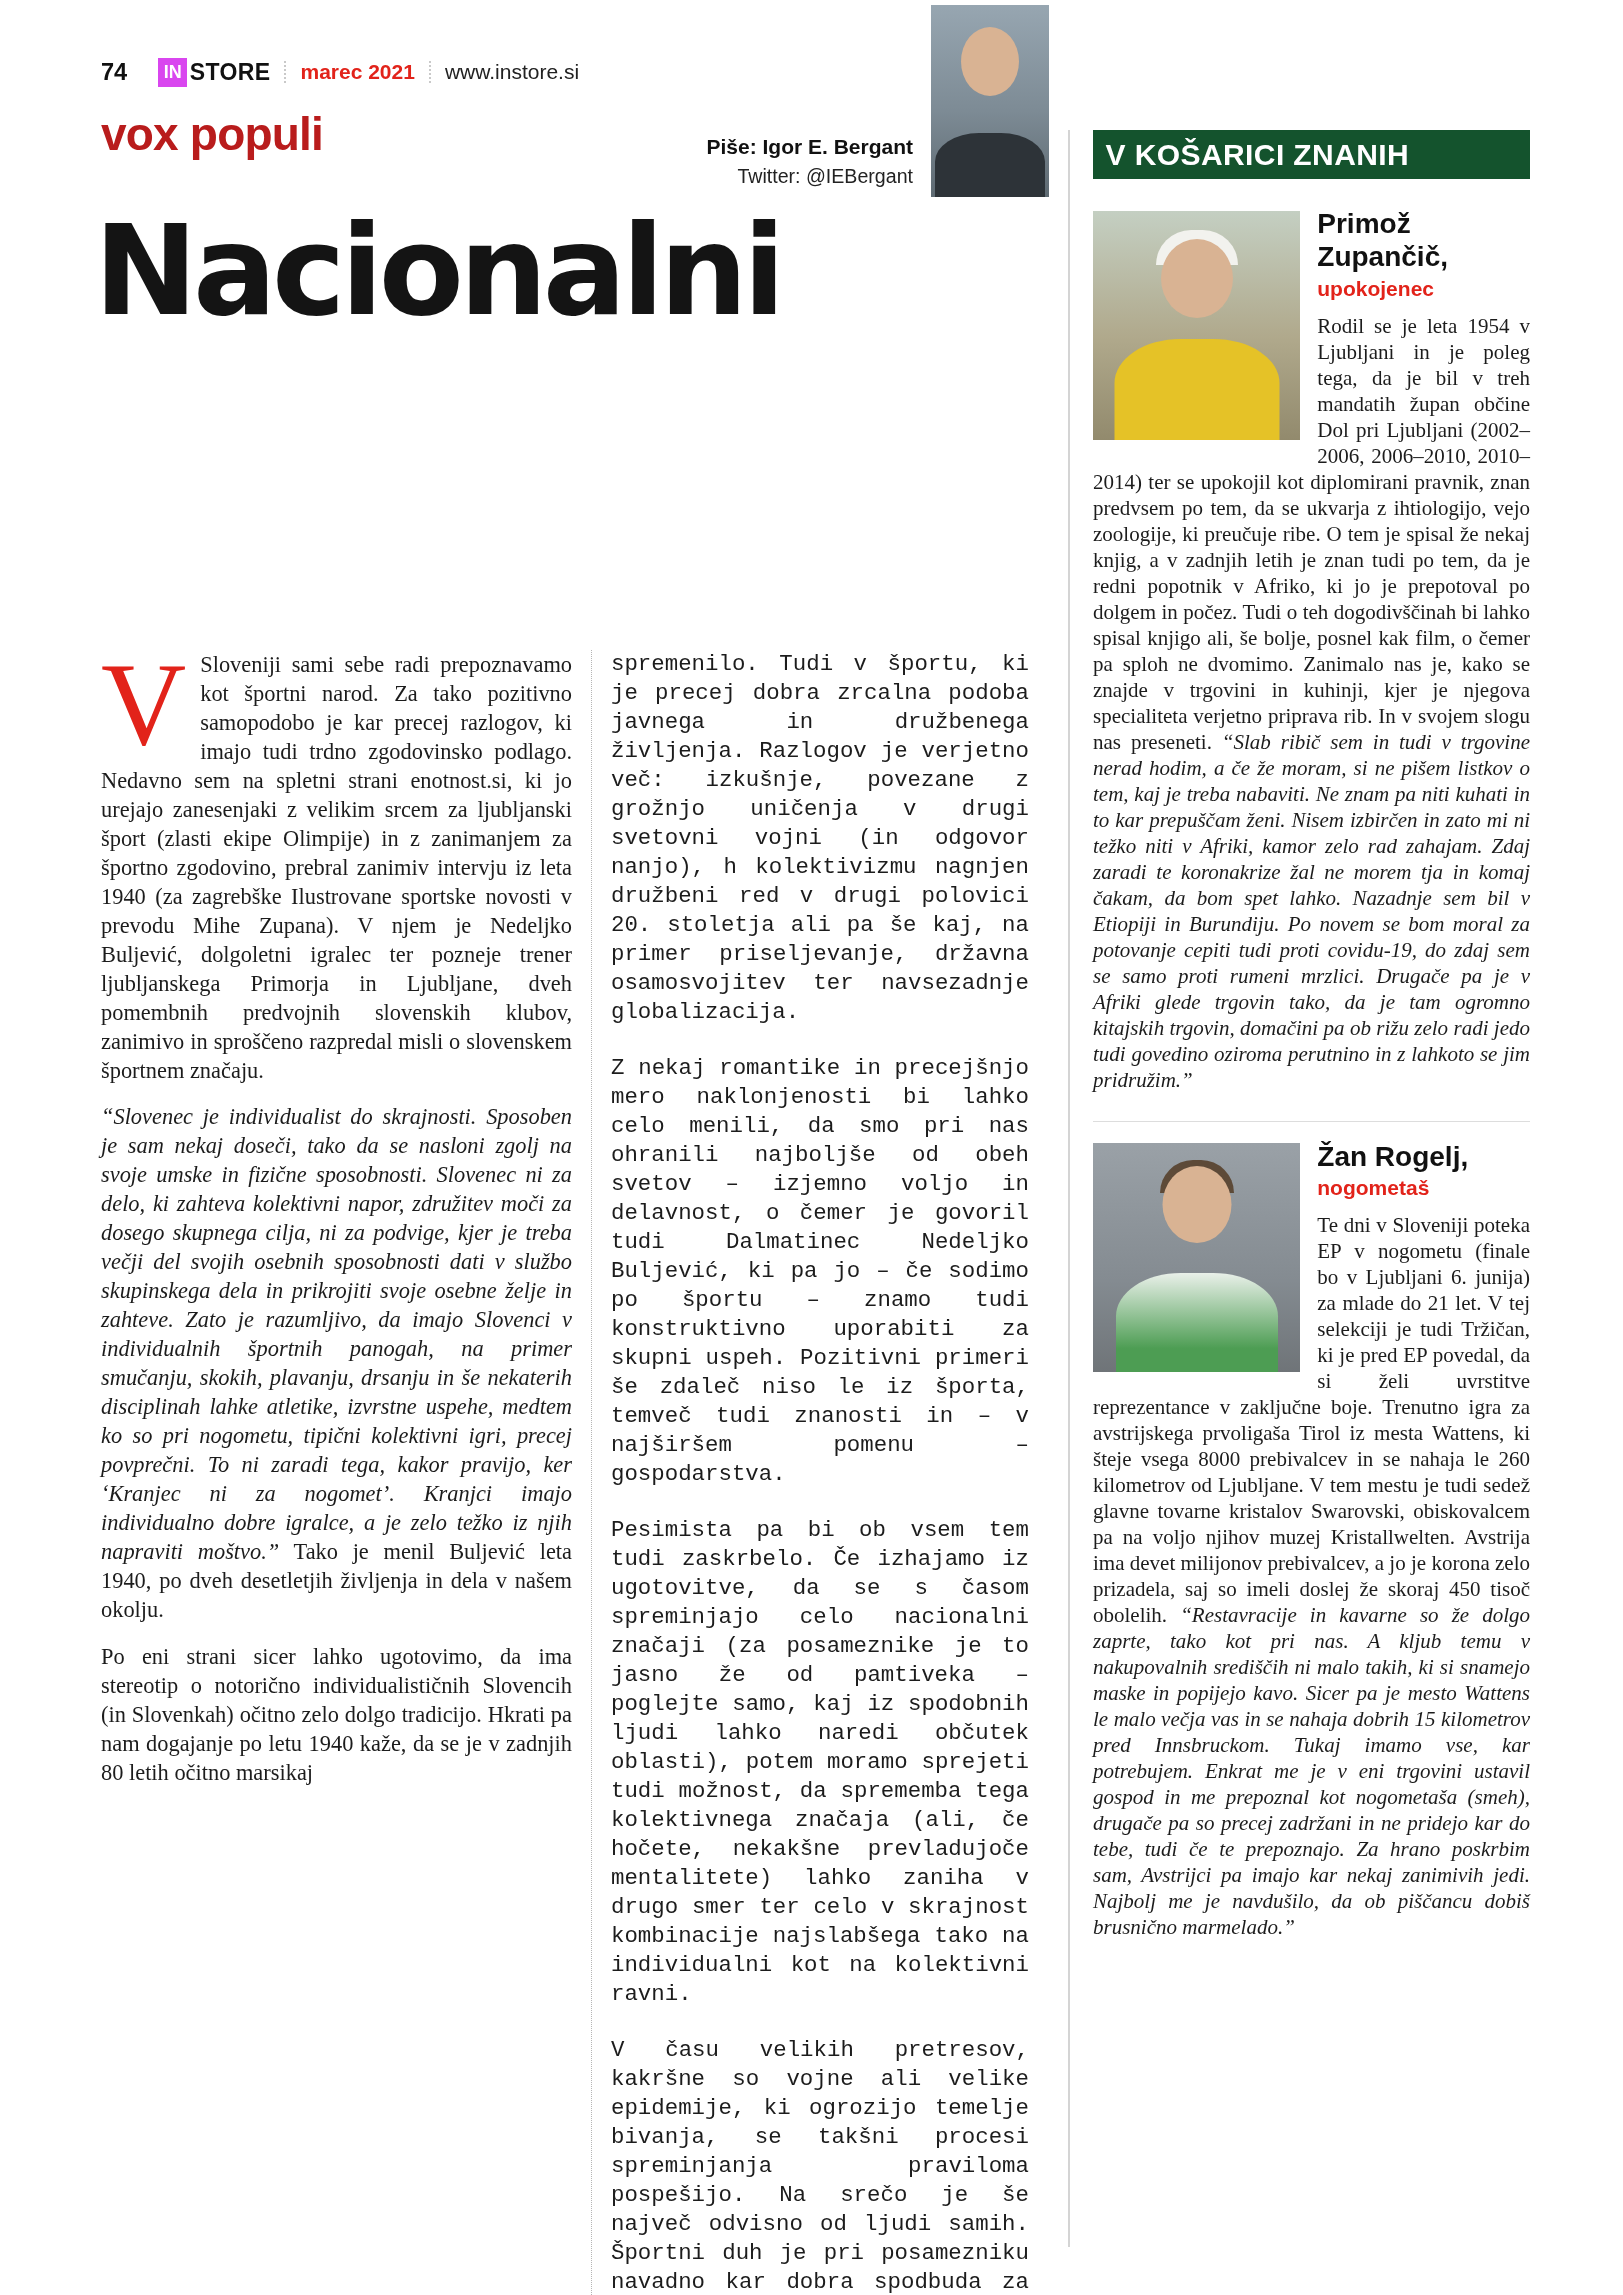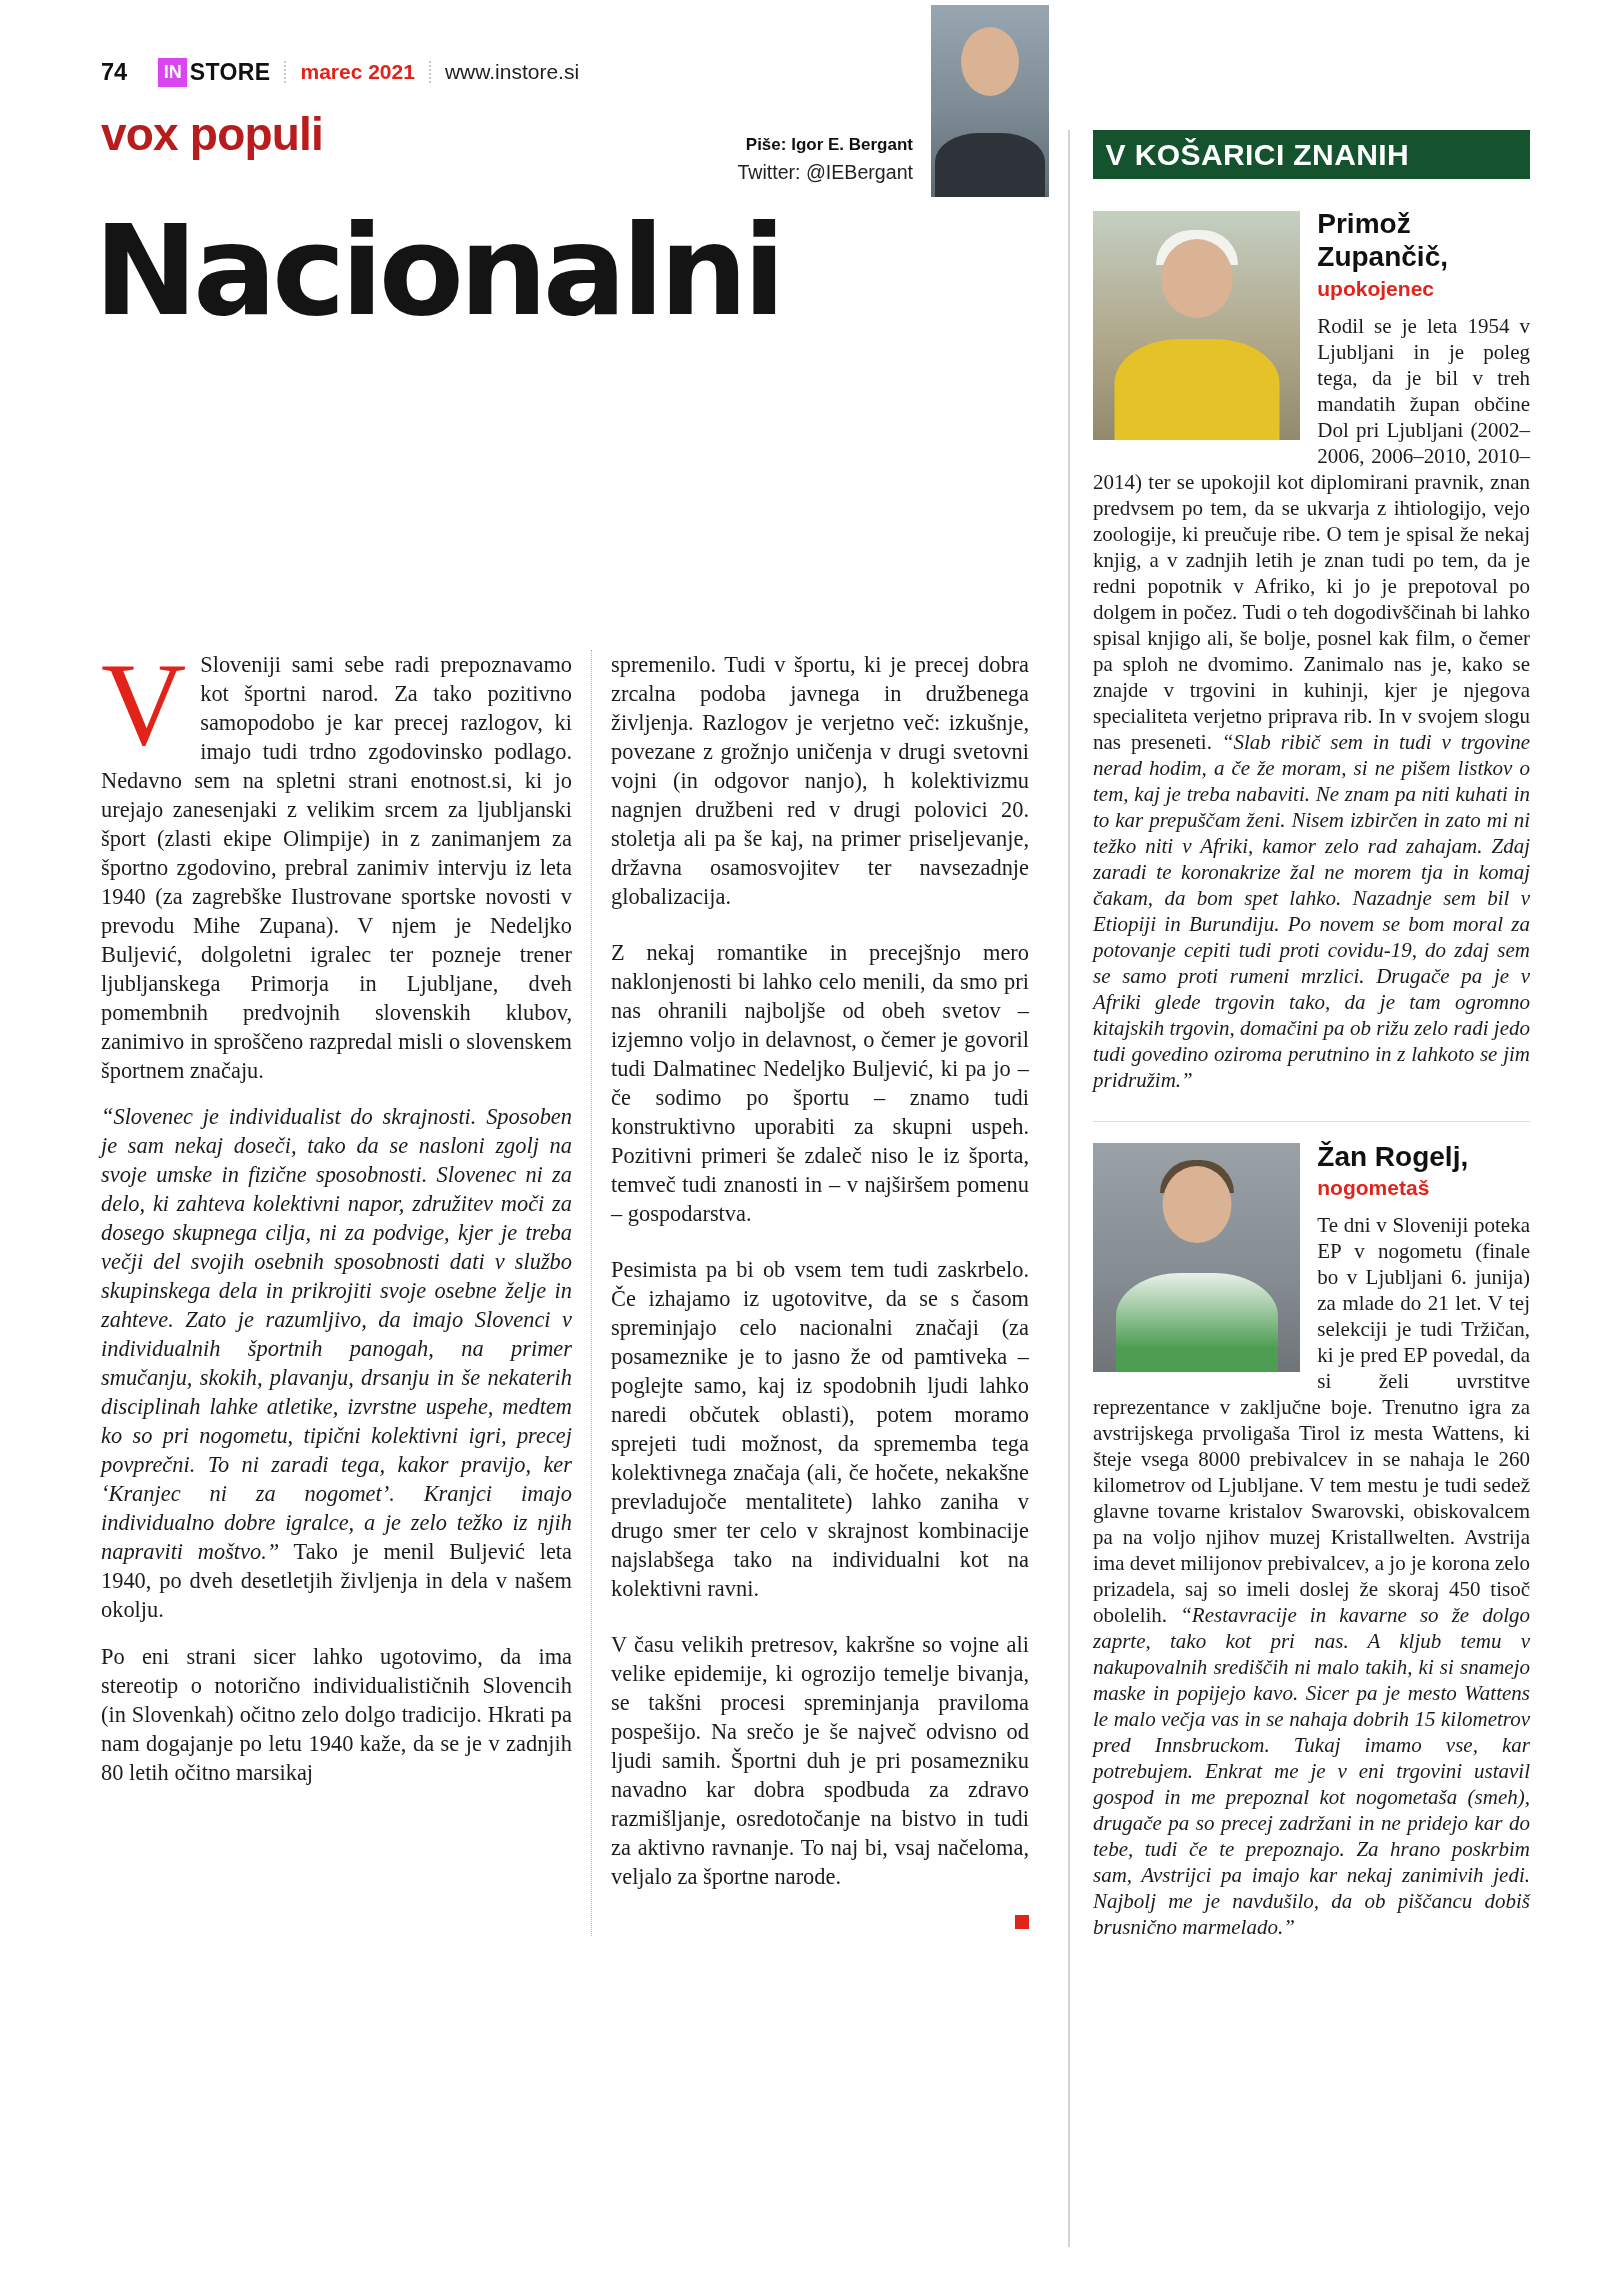--- a/index.html
+++ b/index.html
@@ -16,41 +16,41 @@
   .logo { display:flex; align-items:center; }
   .logo-in { background:#d946ef; color:#fff; font:700 18px "Liberation Sans", sans-serif; padding:3.9px 5.5px; }
   .logo-store { font:800 23px "Liberation Sans", sans-serif; color:#111; letter-spacing:0.4px; margin-left:2.4px; }
   .sep { height:22px; border-left:2.4px dotted #c9c9c9; margin:0 14px; }
   .issue { color:#e2231a; font:700 21px "Liberation Sans", sans-serif; }
   .site  { color:#222; font:400 21px "Liberation Sans", sans-serif; }
 
   
   .vox { position:absolute; left:101px; top:107px; font:800 46px "Liberation Sans", sans-serif; color:#b91c1c; letter-spacing:-0.8px; }
   .byline { position:absolute; left:550px; top:135px; width:363px; text-align:right; font-family:"Liberation Sans", sans-serif; }
-  .byline-name { font-weight:700; font-size:17px; color:#111; }
+  .byline-name { font-weight:700; font-size:21px; color:#111; }
   .byline-twitter { font-size:19.6px; color:#222; margin-top:6.3px; }
 
   .author-photo { position:absolute; left:931px; top:4.7px; width:118px; height:192px;
     background:linear-gradient(180deg,#97a6b1 0%,#7d8b95 55%,#5e6a72 100%); overflow:hidden; }
   .ph-head { position:absolute; left:50%; transform:translateX(-50%); border-radius:50%; background:#d9b393; }
   .author-photo .ph-head { top:22px; width:58px; height:69px; }
   .ph-torso { position:absolute; left:50%; transform:translateX(-50%); border-radius:40% 40% 0 0; }
   .author-photo .ph-torso { bottom:-7.9px; width:110px; height:72px; background:#2d3338; }
 
   
   .headline { position:absolute; left:94px; top:206px; font-family:"DejaVu Sans", sans-serif;
     font-weight:700; font-size:124px; line-height:130px; letter-spacing:-4.7px; color:#141414; }
 
   
   .main-cols { position:absolute; left:101px; top:650px; width:949px; display:flex; align-items:flex-start; }
   .col { font-size:22.4px; line-height:29px; text-align:justify; color:#1c1c1c; }
   .col p { margin-bottom:17.3px; }
   .col-left { width:471px; }
   .col-right { width:438px; margin-left:19px; border-left:1.6px dotted #b5b5b5; padding-left:19px; }
-  .col-right p { margin-bottom:27px; }
+  .col-right p { margin-bottom:27px;font-family:Liberation Mono, monospace; }
   .italic { font-style:italic; }
   .dropcap { float:left; color:#e2231a; font-family:"Liberation Serif", serif;
     font-size:118px; line-height:93px; padding:7.9px 14px 0 0; }
   .end-row { text-align:right; margin-top:-11px; }
   .end-marker { display:inline-block; width:14px; height:14px; background:#e2231a; }
 
   
   .main-side-divider { position:absolute; left:1068px; top:130px; height:2117px; width:1.6px; background:#d4d4d4; }
   .sidebar { position:absolute; left:1093px; top:130px; width:437px; }
   .sidebar-banner { background:#14532d; color:#fff; font:700 30px "Liberation Sans", sans-serif;

